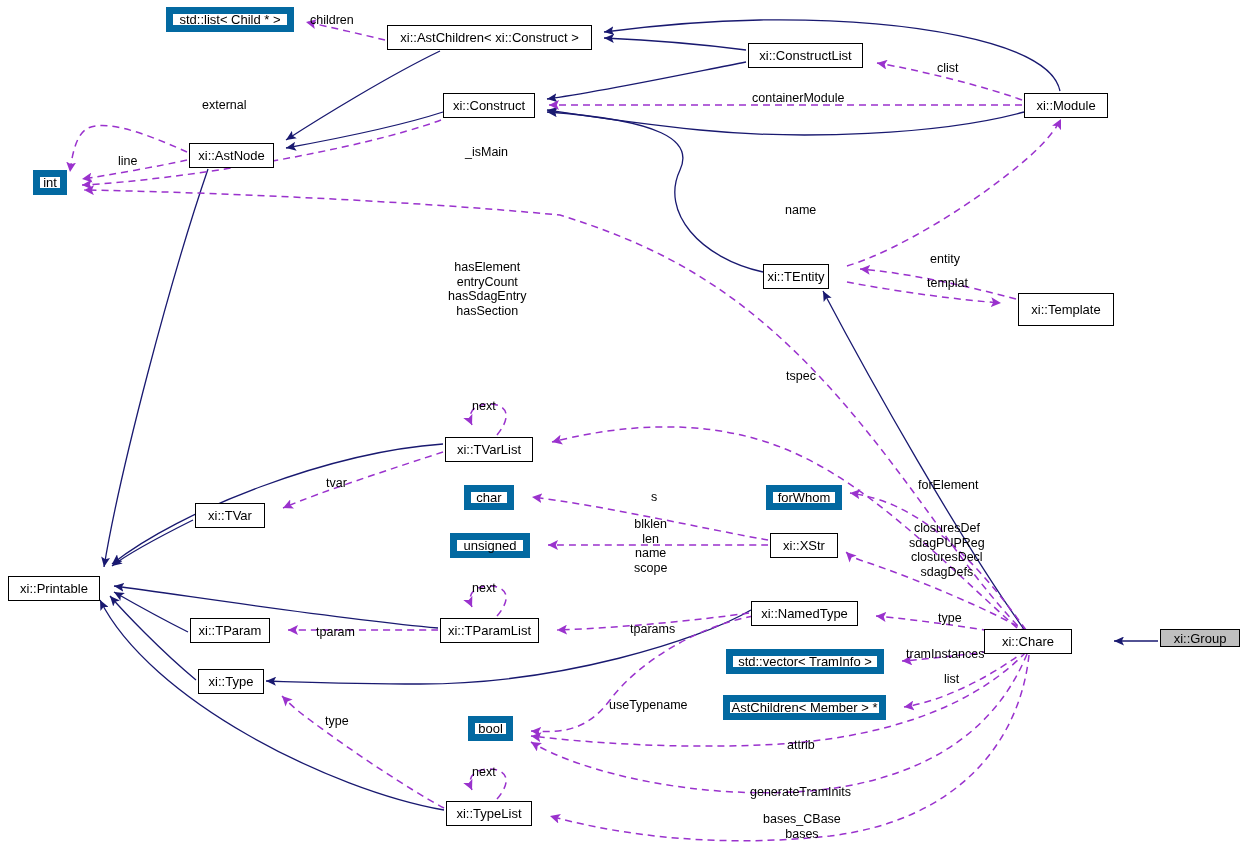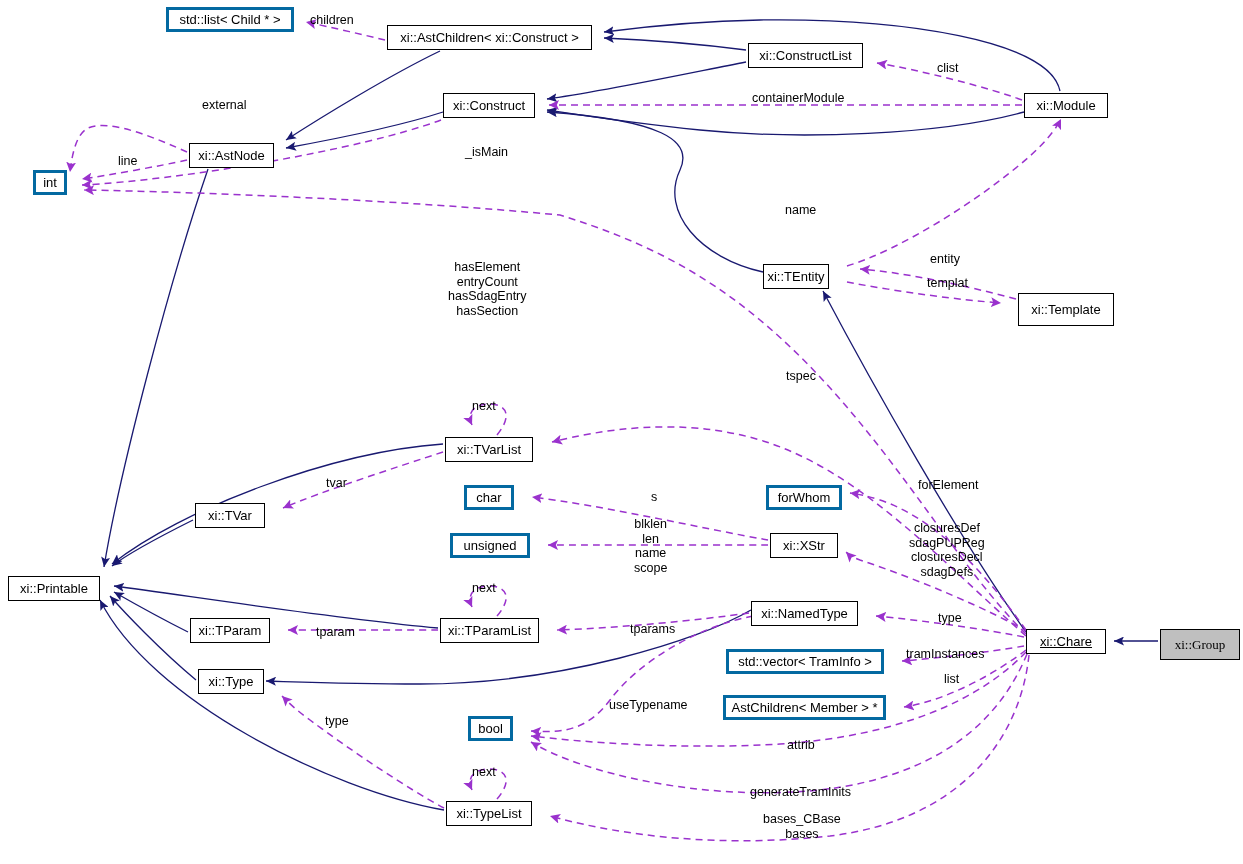--- a/index.html
+++ b/index.html
@@ -33,21 +33,21 @@
     justify-content: center;
     font-size: 13px;
     line-height: 13px;
     color: #000000;
     white-space: nowrap;
     background: #ffffff;
     border: 1px solid #000000;
     z-index: 5;
   }
   .node.plain {
-    border: 3px solid #0369a1;
+    border: 7px solid #0369a1;
   }
   .node.highlight {
     background: #bfbfbf;
     border: 1px solid #000000;
   }
   .edge-label {
     position: absolute;
     font-size: 12.5px;
     line-height: 14px;
     color: #000000;
@@ -187,22 +187,22 @@
       <div class="node" style="left: 445px; top: 437px; width: 88px; height: 25px;">xi::TVarList</div>
       <div class="node plain" style="left: 464px; top: 485px; width: 50px; height: 25px;">char</div>
       <div class="node plain" style="left: 766px; top: 485px; width: 76px; height: 25px;">forWhom</div>
       <div class="node" style="left: 195px; top: 503px; width: 70px; height: 25px;">xi::TVar</div>
       <div class="node plain" style="left: 450px; top: 533px; width: 80px; height: 25px;">unsigned</div>
       <div class="node" style="left: 770px; top: 533px; width: 68px; height: 25px;">xi::XStr</div>
       <div class="node" style="left: 8px; top: 568px; width: 92px; height: 25px; margin-top: 8px;">xi::Printable</div>
       <div class="node" style="left: 751px; top: 601px; width: 107px; height: 25px;">xi::NamedType</div>
       <div class="node" style="left: 190px; top: 618px; width: 80px; height: 25px;">xi::TParam</div>
       <div class="node" style="left: 440px; top: 618px; width: 99px; height: 25px;">xi::TParamList</div>
-      <div class="node" style="left: 1026px; top: 629px; width: 80px; height: 25px; text-decoration: underline;">xi::Chare</div>
-      <div class="node highlight" style="left: 1160px; top: 629px; width: 80px; height: 31px; font-family: Liberation Serif, serif;">xi::Group</div>
+      <div class="node" style="left: 984px; top: 629px; width: 88px; height: 25px;">xi::Chare</div>
+      <div class="node highlight" style="left: 1160px; top: 629px; width: 80px; height: 18px;">xi::Group</div>
       <div class="node plain" style="left: 726px; top: 649px; width: 158px; height: 25px;">std::vector&lt; TramInfo &gt;</div>
       <div class="node" style="left: 198px; top: 669px; width: 66px; height: 25px;">xi::Type</div>
       <div class="node plain" style="left: 723px; top: 695px; width: 163px; height: 25px;">AstChildren&lt; Member &gt; *</div>
       <div class="node plain" style="left: 468px; top: 716px; width: 45px; height: 25px;">bool</div>
       <div class="node" style="left: 446px; top: 801px; width: 86px; height: 25px;">xi::TypeList</div>
     </div>
   <div id="labels">
       <div class="edge-label" style="left: 310px; top: 13px;">children</div>
       <div class="edge-label" style="left: 937px; top: 61px;">clist</div>
       <div class="edge-label" style="left: 752px; top: 91px;">containerModule</div>

